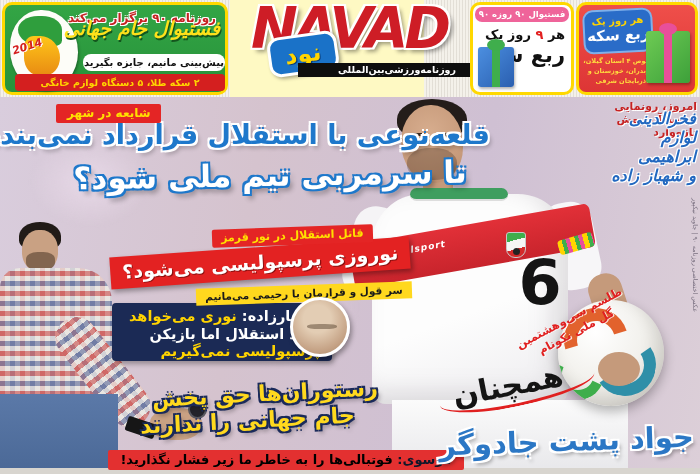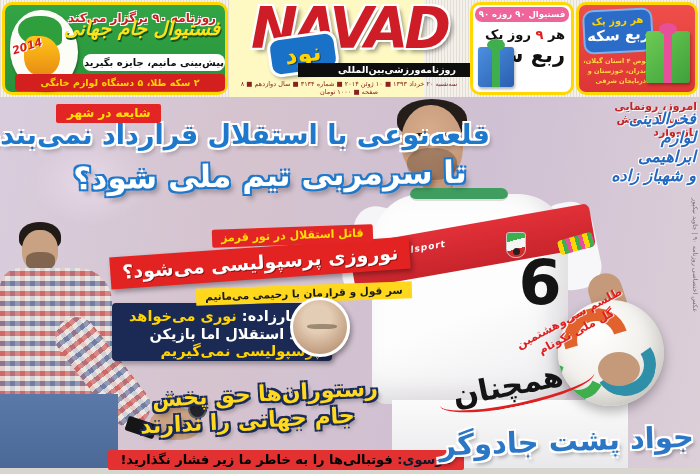--- a/index.html
+++ b/index.html
@@ -184,21 +184,20 @@
     <div class="fest-kicker rtl">روزنامه ۹۰ برگزار می‌کند</div>
     <div class="fest-title">فستیوال جام جهانی</div>
     <div class="fest-sub">پیش‌بینی مانیم، جایزه بگیرید</div>
     <div class="fest-prizes">۲ سکه طلا، ۵ دستگاه لوازم خانگی</div>
   </div>
 
   <div class="masthead">
     <div class="navad">NAVAD</div>
     <div class="navad-fa">نود</div>
     <div class="tagline">روزنامه‌ورزشی‌بین‌المللی</div>
-    <div class="dateline">سه‌شنبه ۲۰ خرداد ۱۳۹۳ ■ ۱۰ ژوئن ۲۰۱۴ ■ شماره ۳۱۳۴ ■ سال دوازدهم ■ ۸ صفحه ■ ۱۰۰۰ تومان</div>
   </div>
 
   <div class="box coin-left">
     <div class="pink-strip">فستیوال ۹۰ روزه ۹۰</div>
     <div class="coin-l1">
       <span>هر</span>
       <span class="digit">۹</span>
       <span>روز یک</span>
     </div>
     <div class="coin-l2">ربع سکه</div>

